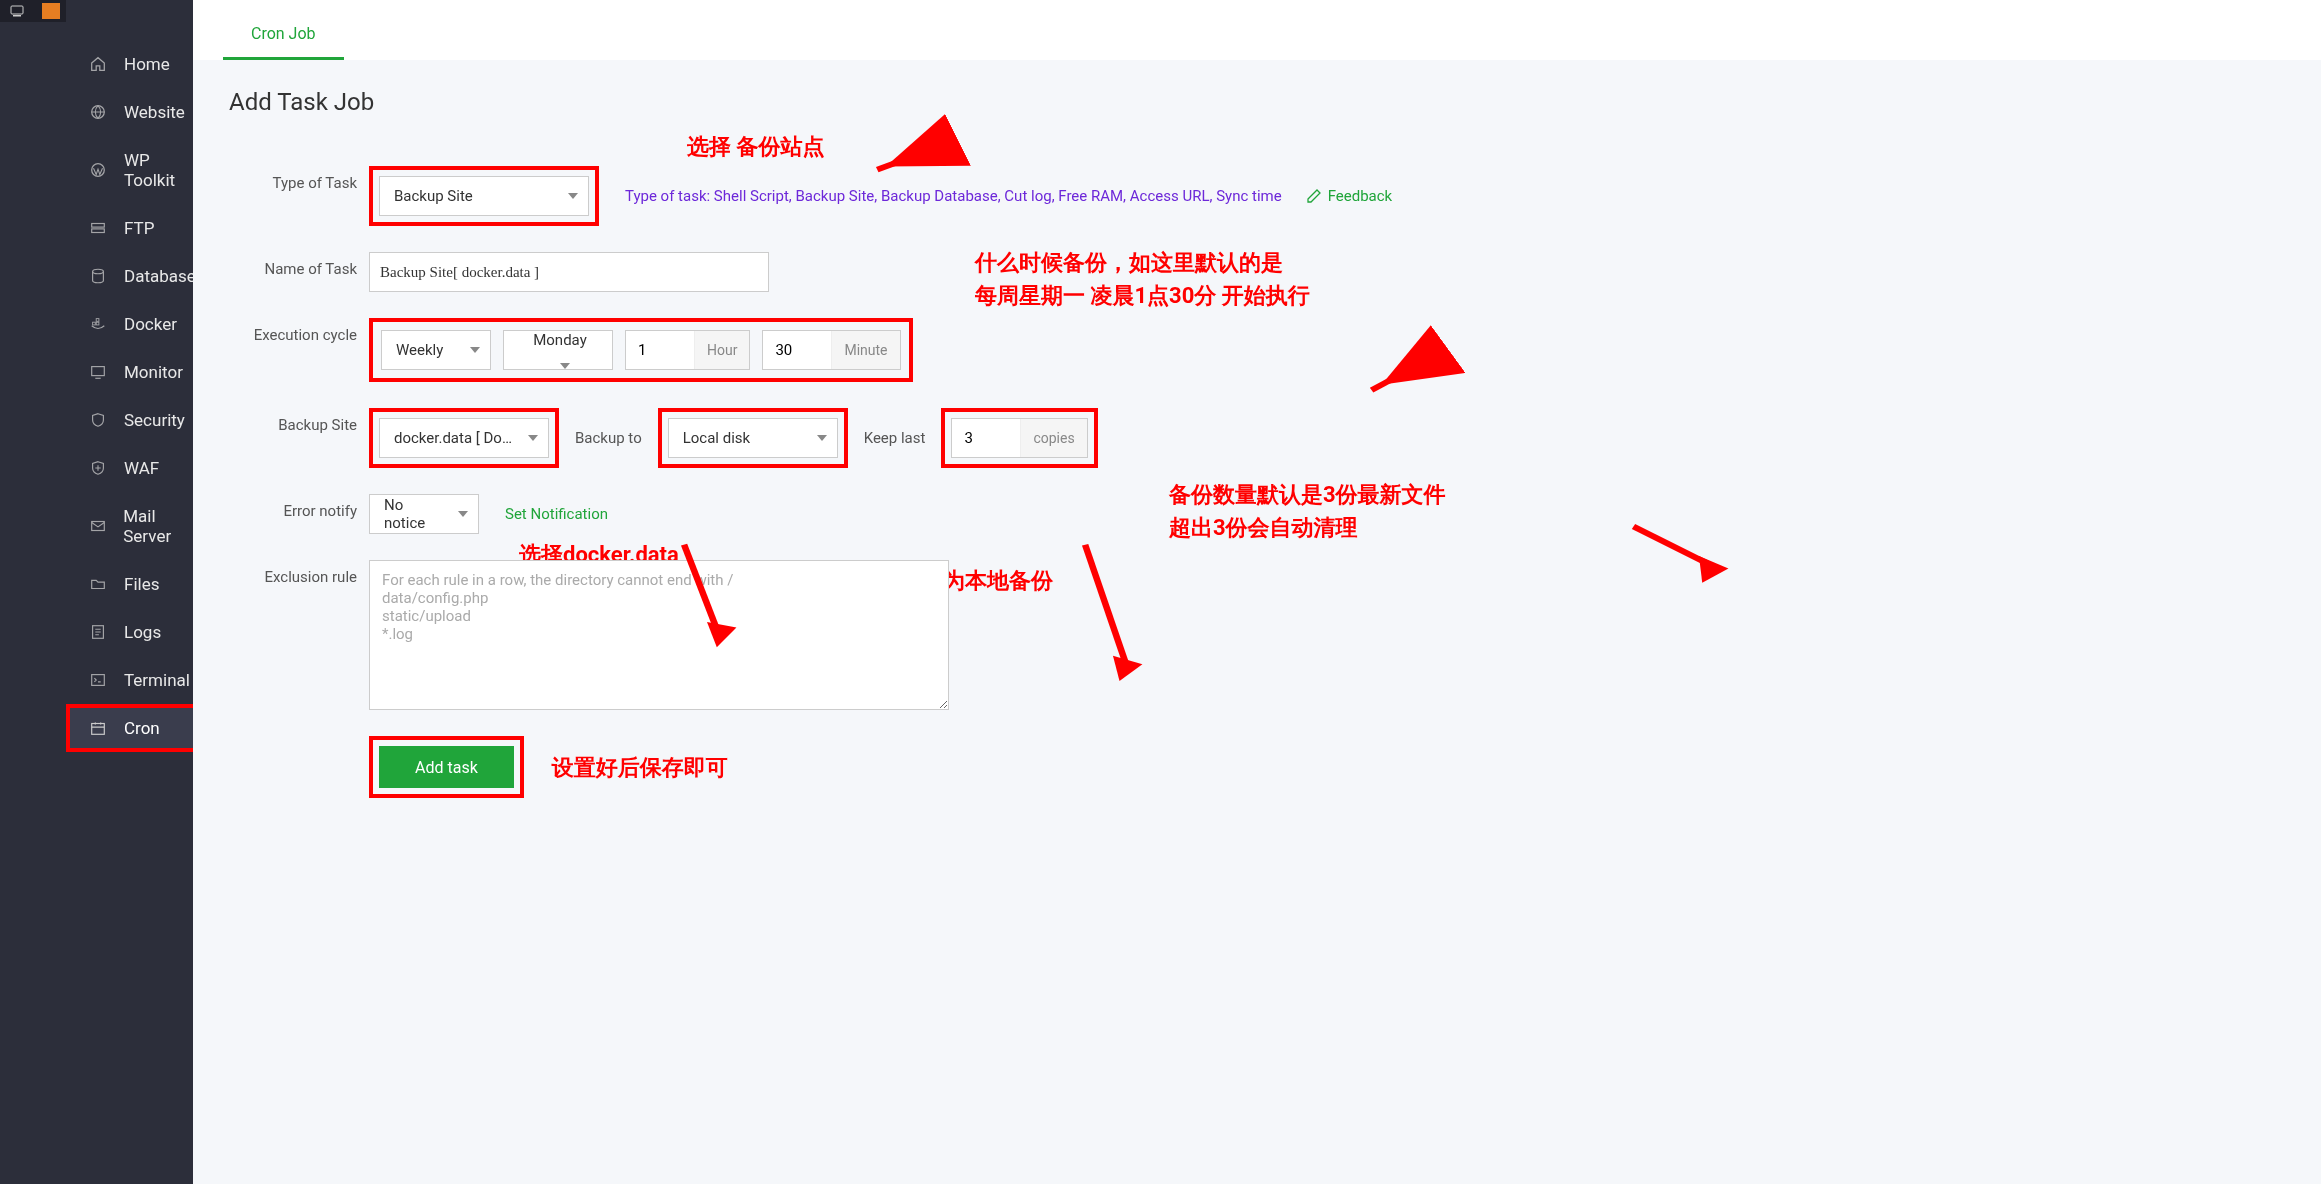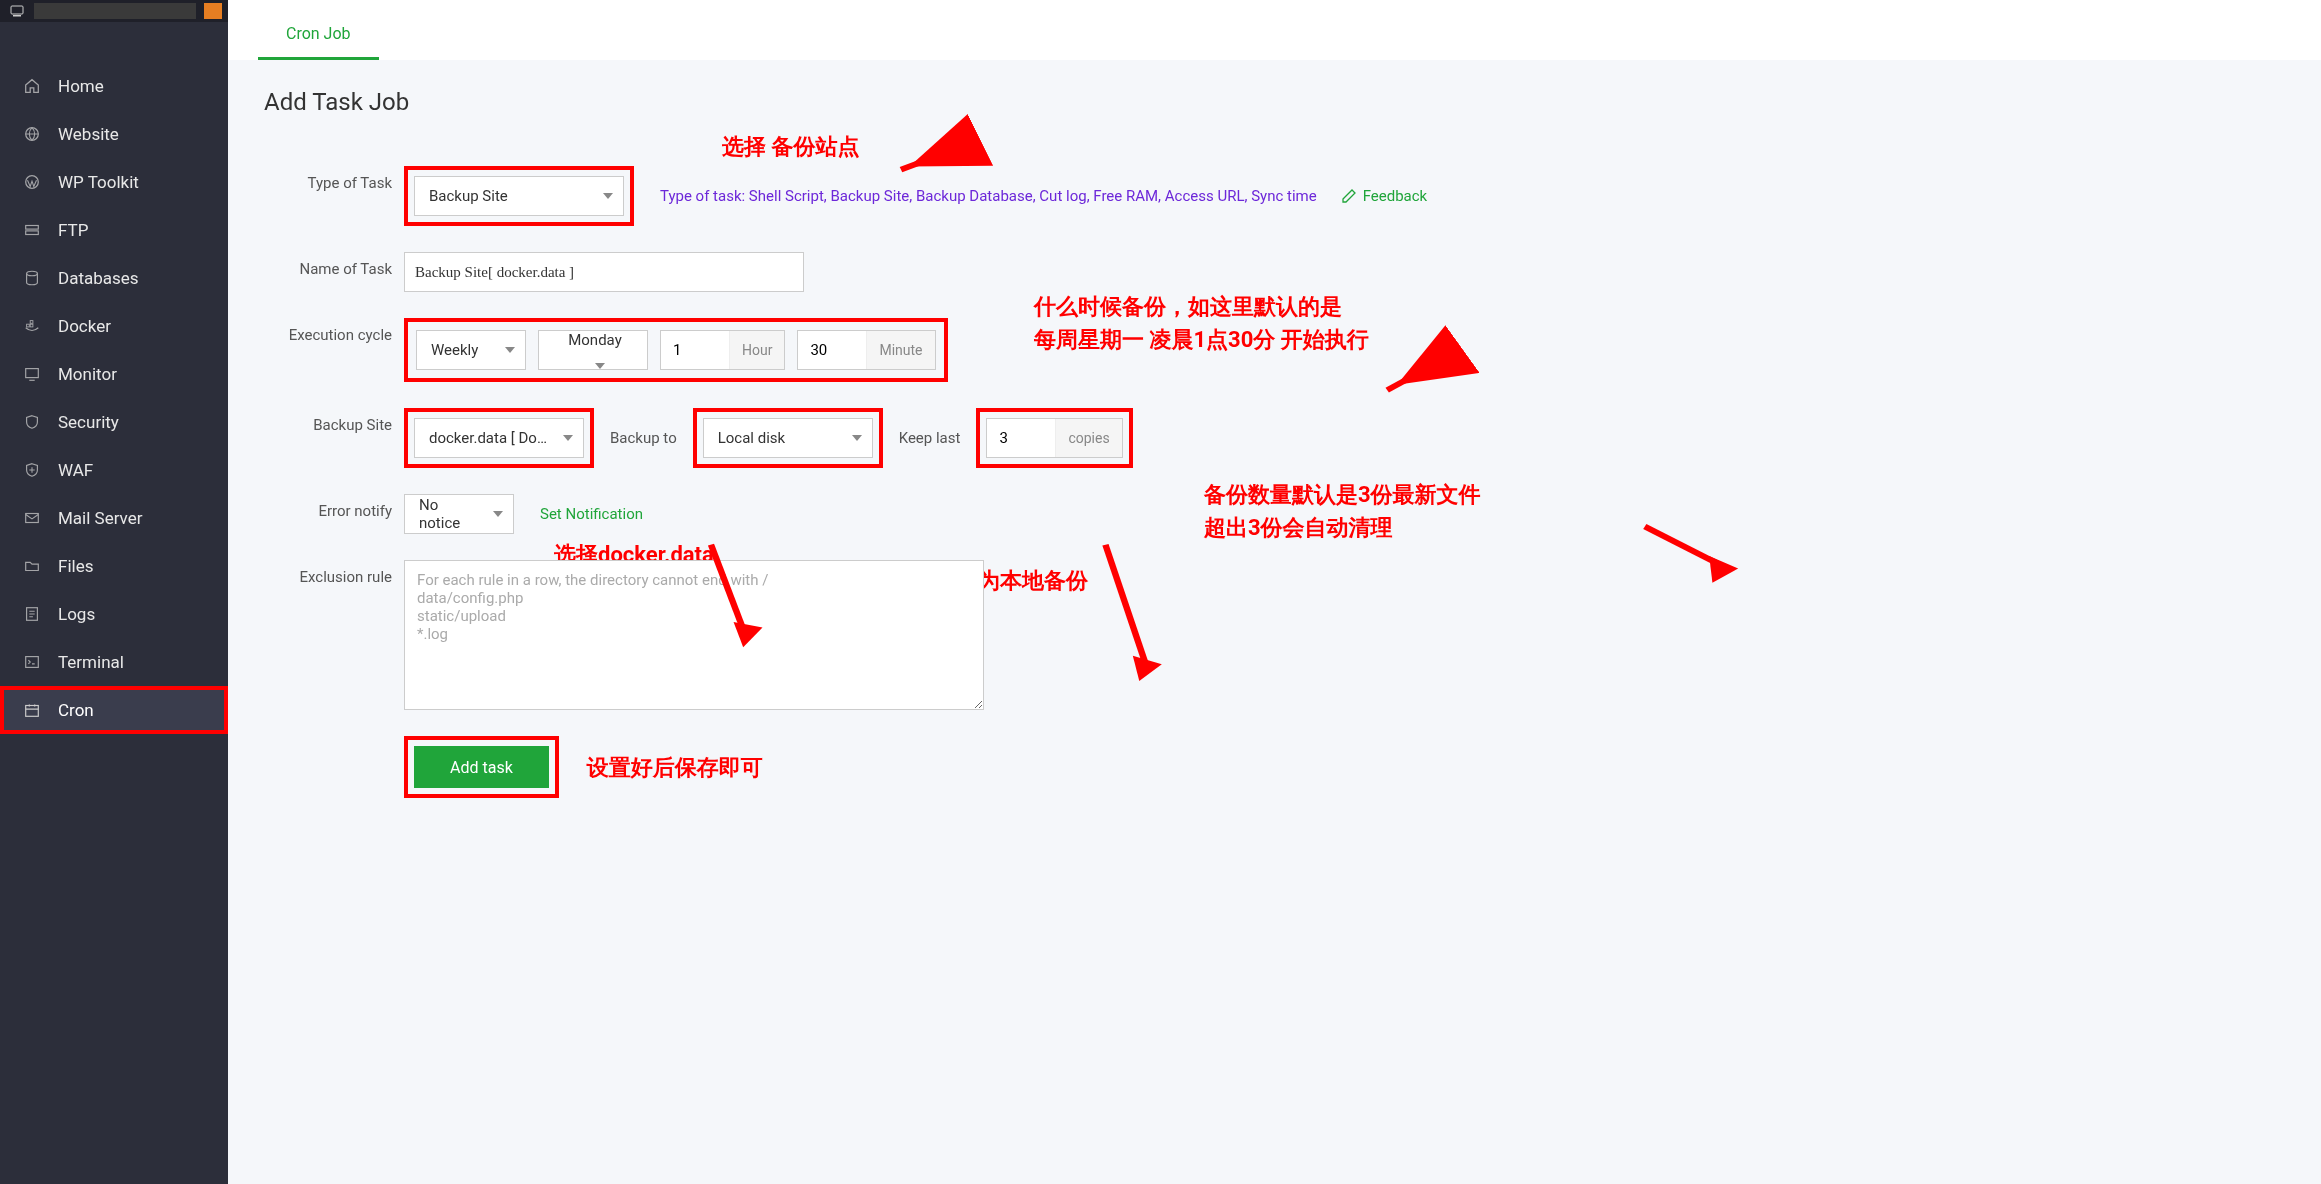--- a/index.html
+++ b/index.html
@@ -1,20 +1,20 @@
 <!DOCTYPE html>
 <html><head>
 <meta charset="utf-8">
 <style>
 * { margin: 0; padding: 0; box-sizing: border-box; font-family: -apple-system, BlinkMacSystemFont, "Segoe UI", Roboto, "Helvetica Neue", Arial, sans-serif; }
 body { background: #fff; overflow: hidden; }
 .layout { display: flex; width: 2321px; height: 1184px; }
 
 
-.sidebar { width: 228px; background: #2c2e3a; color: #e8e8e8; display: flex; flex-direction: column; }
+.sidebar { width: 193px; background: #2c2e3a; color: #e8e8e8; display: flex; flex-direction: row; }
 .sidebar-header { height: 22px; background: #1f2029; display: flex; align-items: center; padding: 0 6px 0 10px; gap: 4px; }
 .header-icon { width: 16px; height: 12px; display: inline-flex; align-items: center; justify-content: center; }
 .header-spacer { flex: 1; background: #3a3a3a; height: 16px; margin: 0 4px; }
 .header-badge { width: 18px; height: 16px; background: #e67e22; }
 .sidebar-menu { list-style: none; padding-top: 40px; }
 .sidebar-item { display: flex; align-items: center; gap: 16px; padding: 14px 22px; cursor: pointer; font-size: 17px; color: #e8e8e8; }
 .sidebar-item.active { background: #3a3d4d; color: #fff; border: 4px solid #ff0000; padding: 10px 18px; }
 .sidebar-icon { width: 20px; height: 20px; display: inline-flex; align-items: center; justify-content: center; opacity: 0.75; }
 .sidebar-item.active .sidebar-icon { opacity: 1; }
 
@@ -238,21 +238,21 @@
             <span class="link-green">Feedback</span>
           </span>
         </div>
       </div>
 
       <div class="form-row">
         <div class="form-label">Name of Task</div>
         <div class="form-controls">
           <input class="text-input" style="width: 400px;" value="Backup Site[ docker.data ]">
         </div>
-        <div class="annot-text" style="left:770px; top:-6px;margin-top:44px;">
+        <div class="annot-text" style="left:746px; top:-6px;">
           <span>什么时候备份，如这里默认的是</span><br><span>每周星期一 凌晨1点30分 开始执行</span>
         </div>
       </div>
 
       <div class="form-row">
         <div class="form-label">Execution cycle</div>
         <div class="form-controls hl" style="padding:8px;">
           <div class="select-box" style="width:100px;">
             <span>Weekly</span>
             <span class="caret"></span>

